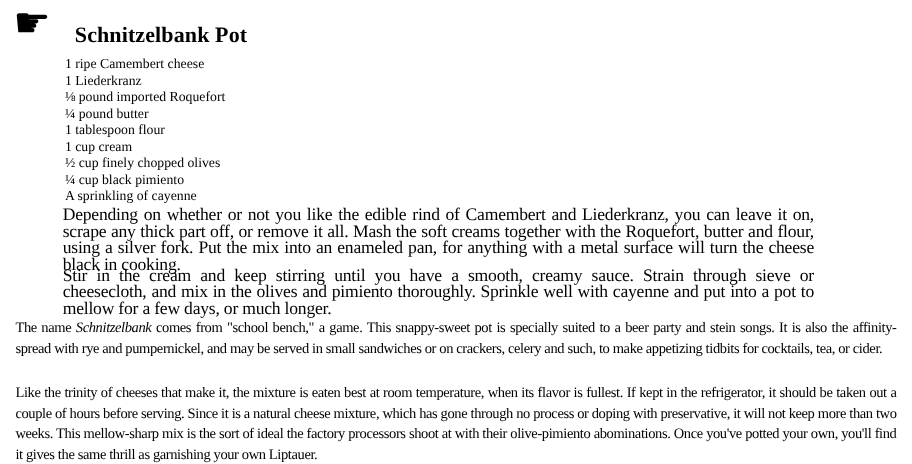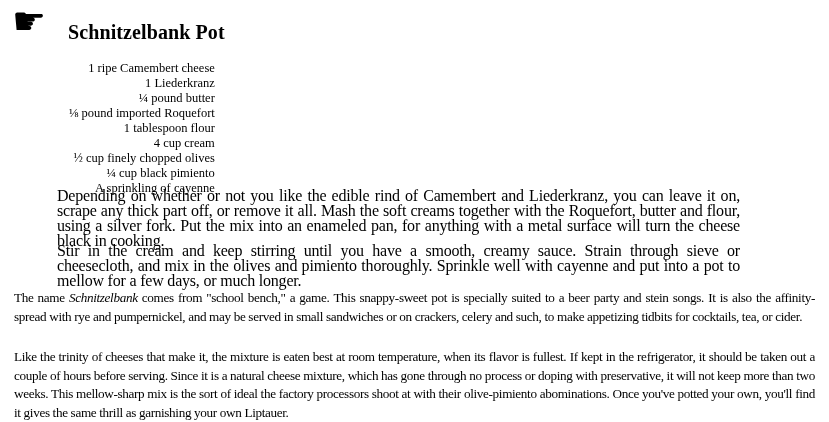--- a/index.html
+++ b/index.html
@@ -32,26 +32,25 @@
     margin: 0;
     font-size: 20px;
     font-weight: bold;
     letter-spacing: 0.1px;
     white-space: nowrap;
   }
   .ingredients {
     position: absolute;
     left: 57px;
     top: 49px;
-    margin: 12px;
+    margin: 2px;
     padding: 0;
     list-style: none;
     font-size: 12.5px;
     line-height: 15px;
-    text-align: right;
   }
   .method {
     position: absolute;
     left: 57px;
     width: 683px;
     margin: 0;
     font-size: 16px;
     line-height: 15px;
     letter-spacing: -0.2px;
     text-align: justify;
@@ -77,24 +76,24 @@
 
 <div class="page">
 
   <span class="manicule">☛</span>
 
   <h1 class="title">Schnitzelbank Pot</h1>
 
   <ul class="ingredients">
     <li>1 ripe Camembert cheese</li>
     <li>1 Liederkranz</li>
+    <li>⅛ pound imported Roquefort</li>
     <li>¼ pound butter</li>
-    <li>⅛ pound imported Roquefort</li>
     <li>1 tablespoon flour</li>
-    <li>4 cup cream</li>
+    <li>1 cup cream</li>
     <li>½ cup finely chopped olives</li>
     <li>¼ cup black pimiento</li>
     <li>A sprinkling of cayenne</li>
   </ul>
 
   <p class="method method-1">Depending on whether or not you like the edible rind of Camembert and Liederkranz, you can leave it on, scrape any thick part off, or remove it all. Mash the soft creams together with the Roquefort, butter and flour, using a silver fork. Put the mix into an enameled pan, for anything with a metal surface will turn the cheese black in cooking.</p>
 
   <p class="method method-2">Stir in the cream and keep stirring until you have a smooth, creamy sauce. Strain through sieve or cheesecloth, and mix in the olives and pimiento thoroughly. Sprinkle well with cayenne and put into a pot to mellow for a few days, or much longer.</p>
 
   <p class="note note-1"><span>The name </span><span class="italic-term">Schnitzelbank</span><span> comes from "school bench," a game. This snappy-sweet pot is specially suited to a beer party and stein songs. It is also the affinity-spread with rye and pumpernickel, and may be served in small sandwiches or on crackers, celery and such, to make appetizing tidbits for cocktails, tea, or cider.</span></p>

